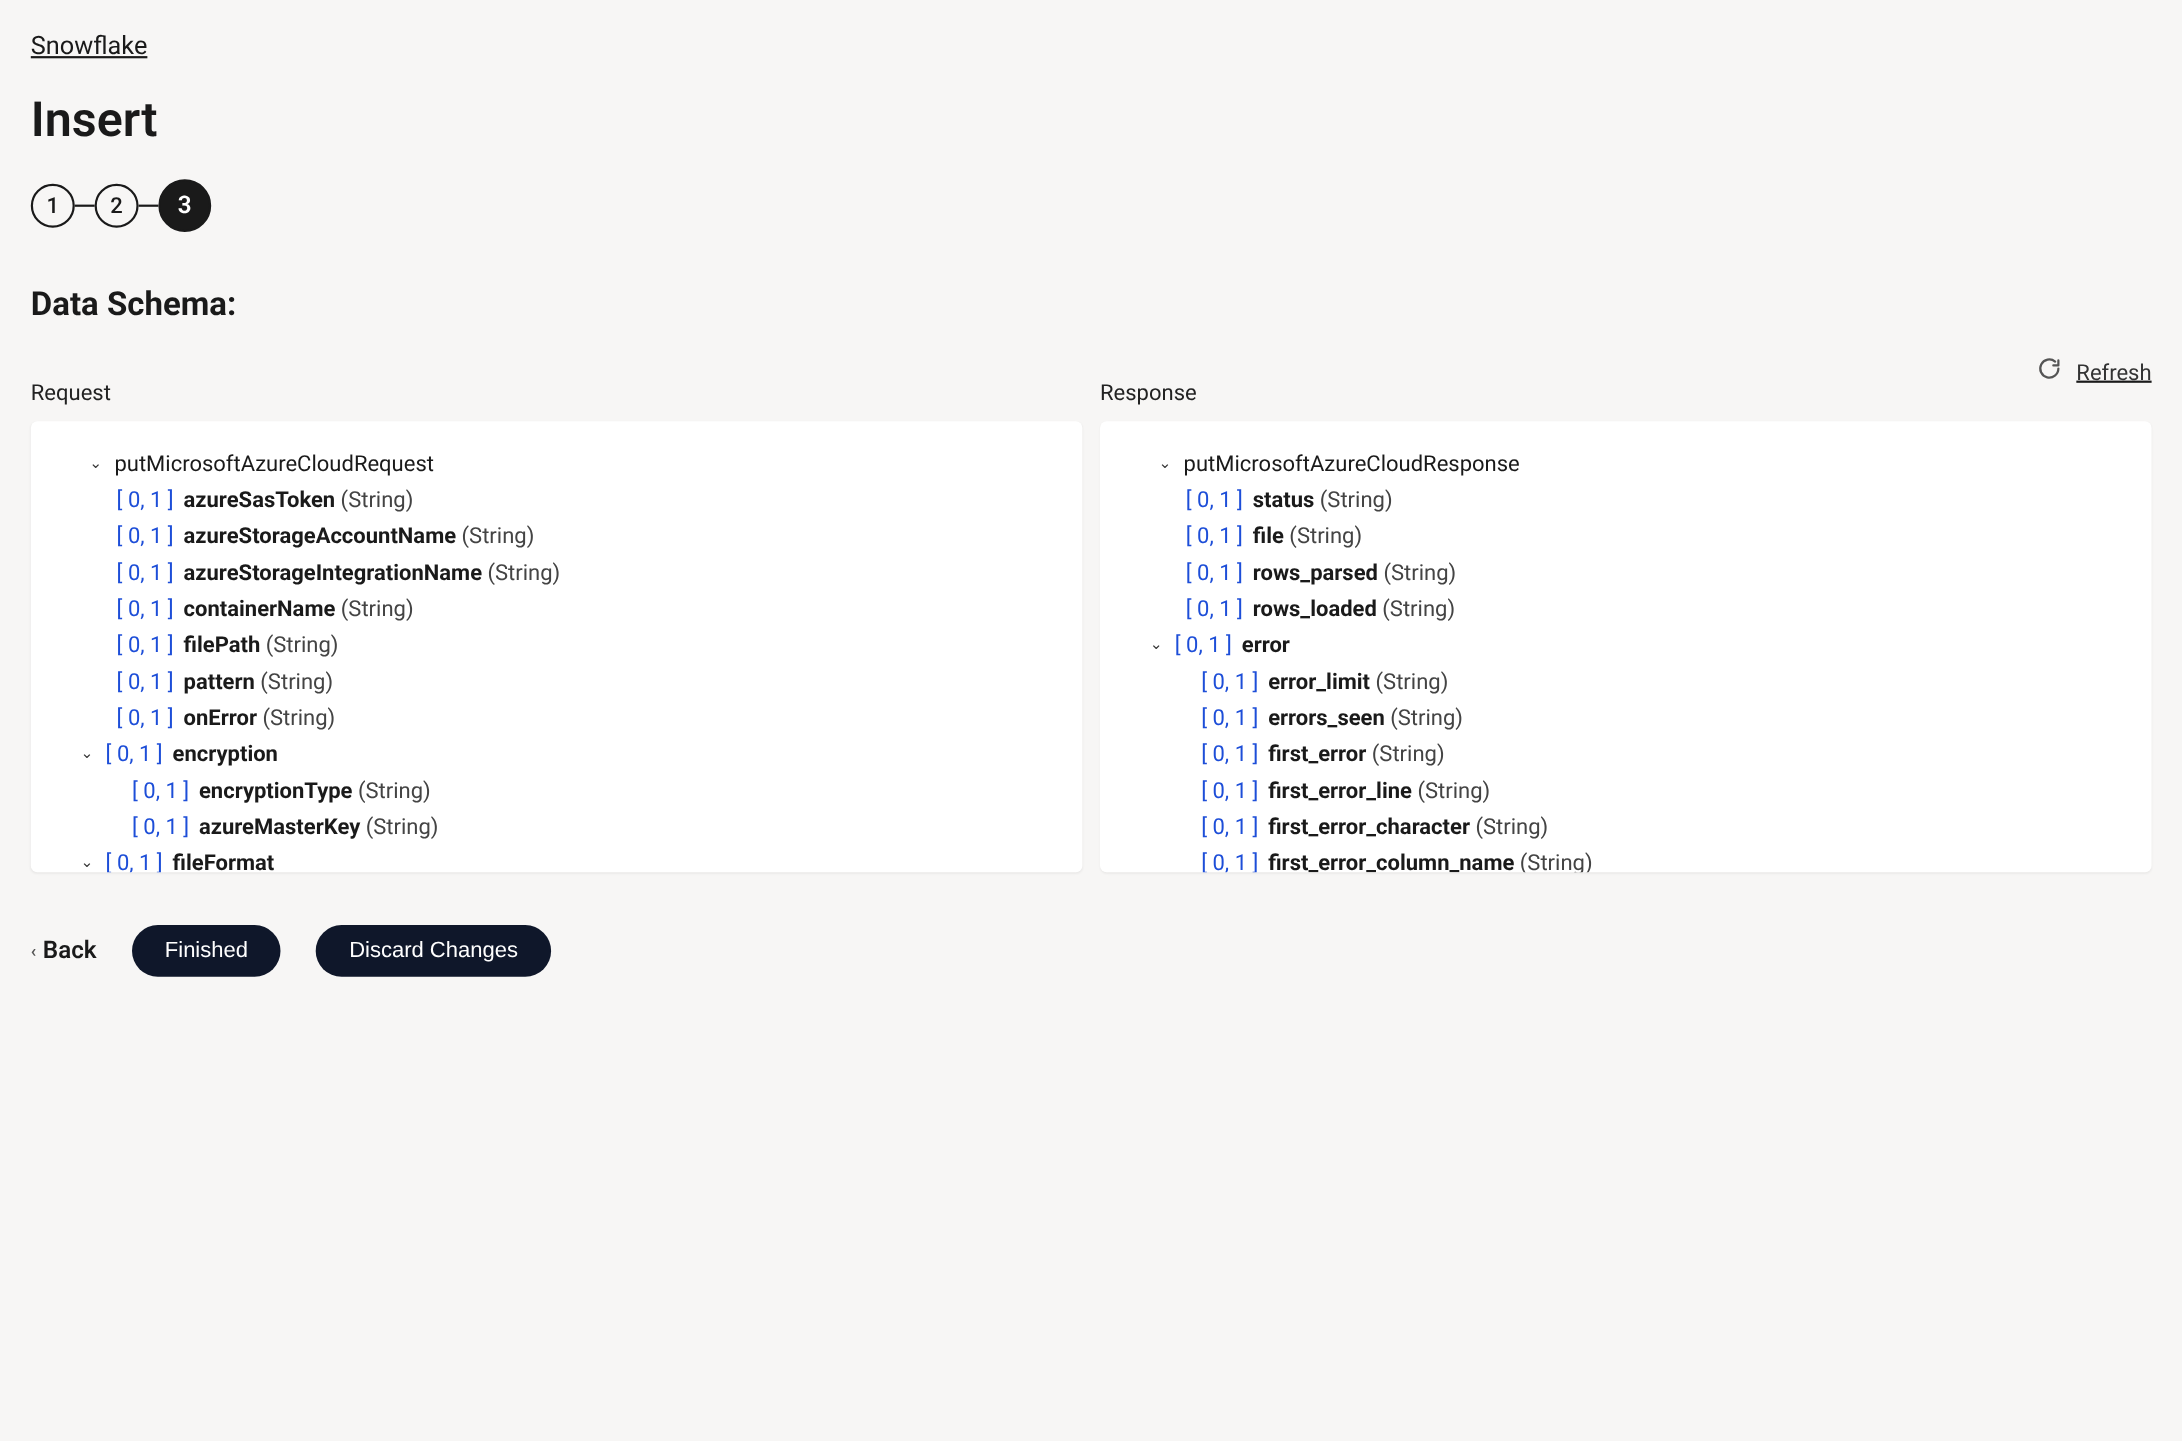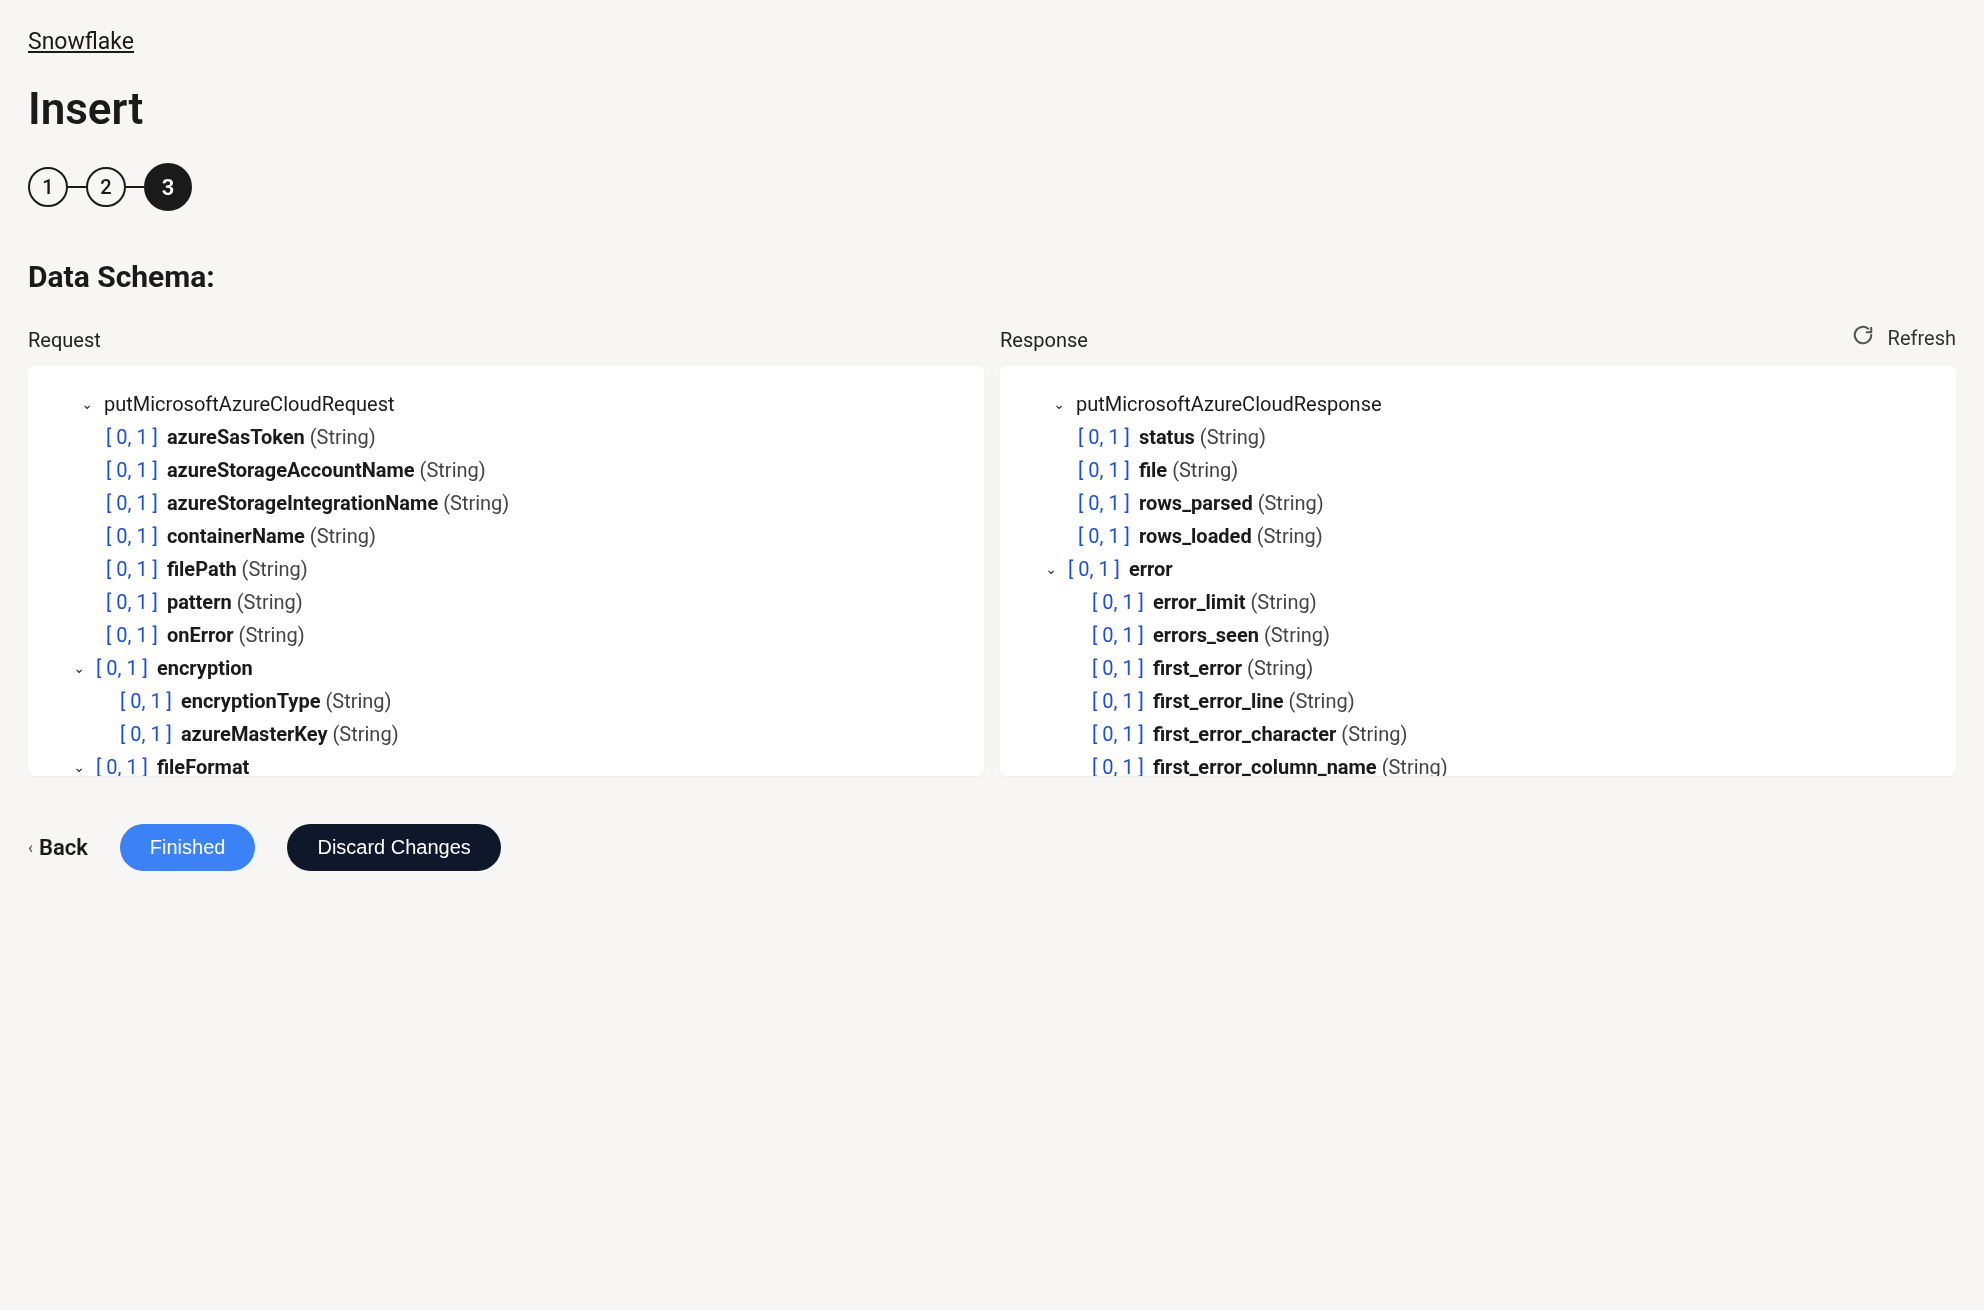--- a/index.html
+++ b/index.html
@@ -55,21 +55,22 @@
   }
   h2.section-title {
     font-size: 30px;
     font-weight: 700;
     margin-bottom: 30px;
   }
   .refresh-row {
     display: flex;
     justify-content: flex-end;
     align-items: flex-start;
-    margin-bottom: 5px;
+    margin-bottom: 22px;
+    text-decoration: underline;
   }
   .refresh {
     display: flex;
     align-items: center;
     gap: 14px;
     cursor: pointer;
     color: #333;
     font-size: 20px;
   }
   .refresh svg { width: 22px; height: 22px; }
@@ -134,21 +135,21 @@
   .back-link .chev-left { font-size: 16px; color:#555; }
   .btn {
     border: none;
     border-radius: 999px;
     padding: 12px 30px;
     font-size: 20px;
     font-weight: 500;
     cursor: pointer;
     color: #fff;
   }
-  .btn-primary { background: #3b82f6; }
+  .btn-primary { background: #0f172a; }
   .btn-secondary { background: #0f172a; }
 </style>
 </head>
 <body>
 
 
 
 <a href="#" class="breadcrumb">Snowflake</a>
 
 <h1 class="page-title">Insert</h1>

